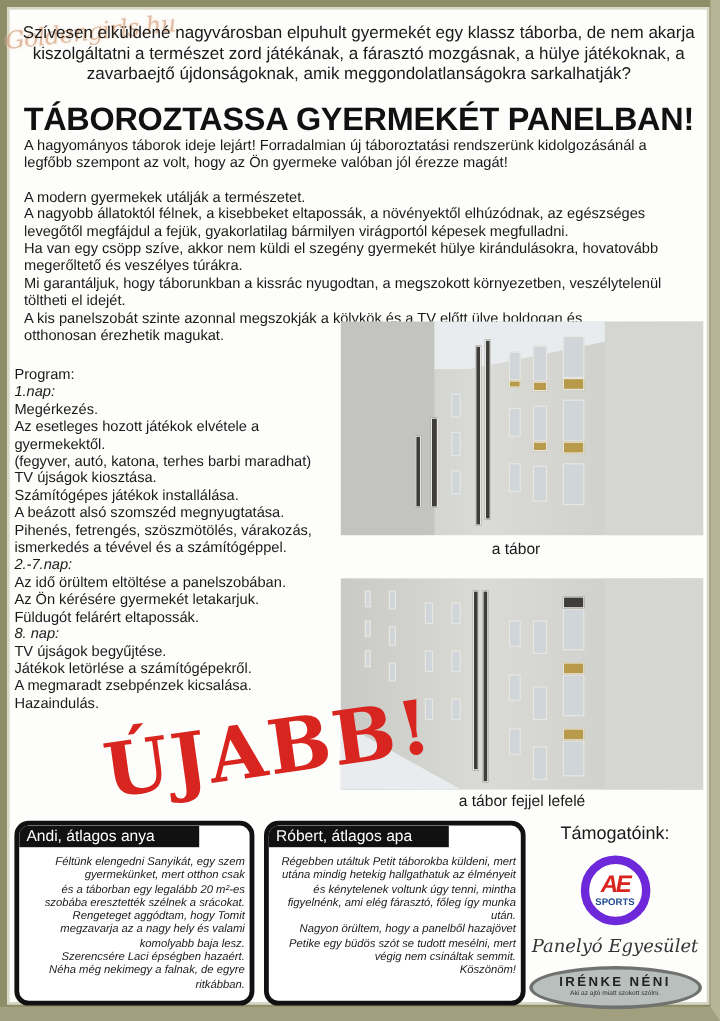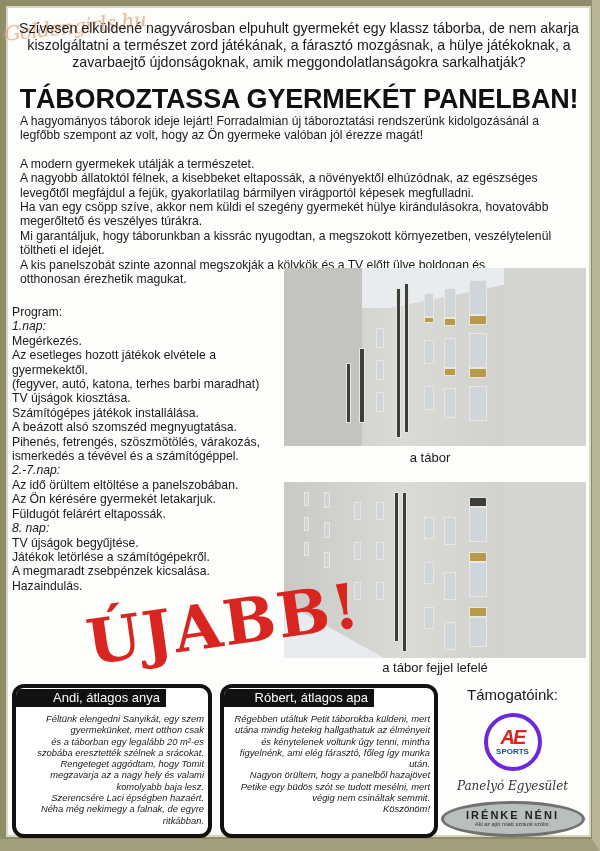--- a/index.html
+++ b/index.html
@@ -67,39 +67,39 @@
     font-size: 62px; color: #d9251f; letter-spacing: 2px;
     transform: rotate(-8deg); line-height: 80px;
   }
   .quote-box {
     position: absolute; top: 684px; height: 154px;
     border: 4px solid #111; border-radius: 12px; background: #fff;
     overflow: hidden;
   }
   .quote-box .qhead {
     background: #111; color: #fff; font-size: 13px;
-    padding: 1px 6px 2px; display: inline-block; min-width: 150px; text-align: right;
+    padding: 1px 6px 2px; display: inline-block; min-width: 150px;
   }
   .quote-box .qbody {
     font-style: italic; font-size: 9.4px; line-height: 11.3px;
     text-align: right; padding: 6px 4px 0;
   }
   .quote-box .qbody p { margin: 0; }
   .sponsors {
     position: absolute; left: 440px; top: 684px; width: 145px; text-align: center;
   }
   .sponsors .title { font-size: 15px; margin-top: 2px; }
   .ae-logo {
     width: 58px; height: 58px; border-radius: 50%;
-    border: 4px solid #6d28d9; margin: 10px auto 0; background: #fff;
+    border: 7px solid #6d28d9; margin: 10px auto 0; background: #fff;
     display: flex; flex-direction: column; align-items: center; justify-content: center;
   }
   .ae-logo .ae { color: #d9251f; font-weight: bold; font-style: italic; font-size: 20px; line-height: 20px; letter-spacing: -2px; }
   .ae-logo .sp { color: #1d4b8f; font-weight: bold; font-size: 8px; line-height: 10px; }
-  .panelyo { font-family: "DejaVu Serif", serif; font-style: italic; font-size: 12px; color: #333; margin-top: 8px; }
+  .panelyo { font-family: "DejaVu Serif", serif; font-style: italic; font-size: 15px; color: #333; margin-top: 8px; }
   .irenke {
     width: 144px; height: 36px; border-radius: 50%;
     background: #b9bfbc; border: 3px solid #6f726e;
     margin: 8px auto 0; padding-top: 5px;
   }
   .irenke .name { font-weight: bold; font-size: 11px; letter-spacing: 2px; color: #222; }
   .irenke .tag { font-size: 5.5px; color: #333; }
 </style>
 </head>
 <body>

